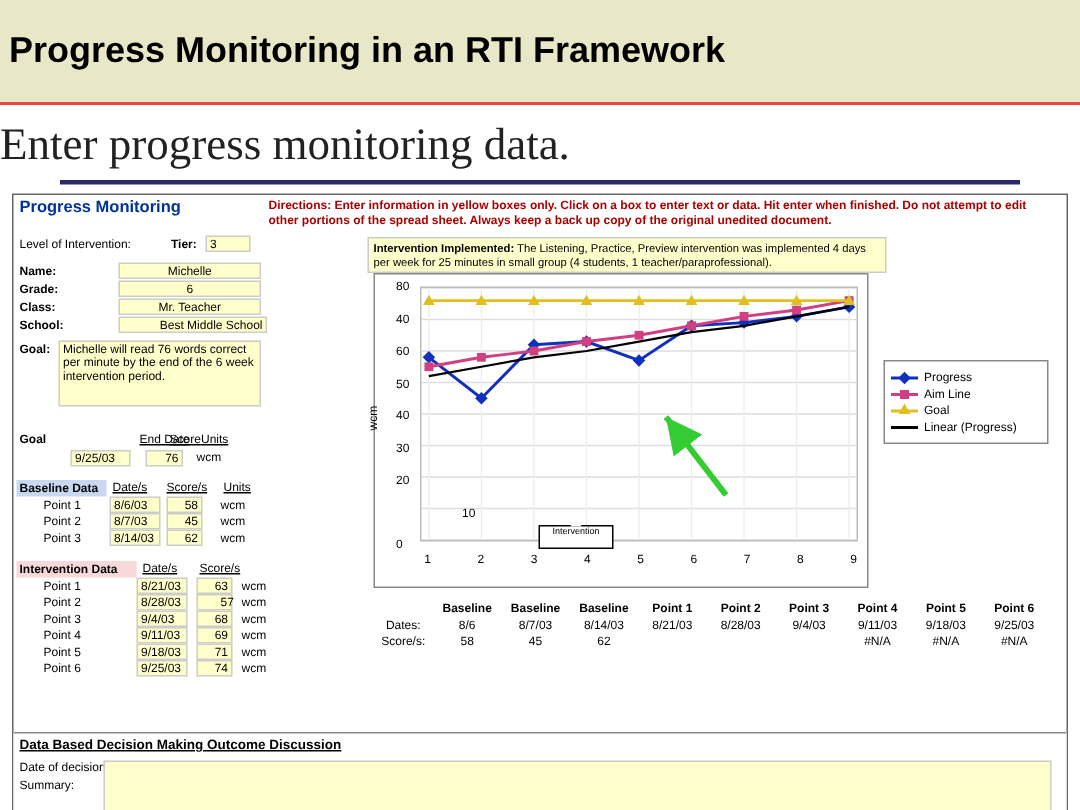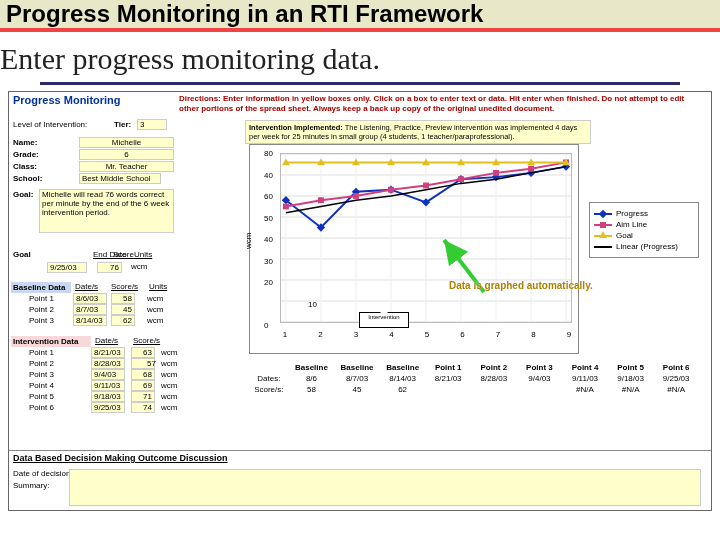--- a/index.html
+++ b/index.html
@@ -11,22 +11,22 @@
     font-family: Arial, sans-serif;
     font-size: 9px;
     color: #000;
     overflow: hidden;
     position: relative;
   }
   .slide-title {
     background: #e8e8c8;
     font-weight: bold;
     font-size: 24px;
-    padding: 0 6px;
-    border-bottom: 4px solid #ef4444;
+    padding: 20px 6px;
+    border-bottom: 2px solid #ef4444;
   }
   .subtitle {
     font-family: "Times New Roman", serif;
     font-size: 30px;
     text-align: left;
     padding: 10px 0 6px;
     color: #222;
   }
   .underline-bar { height:3px; background:#2a2a66; margin:0 40px 6px; }
   .sheet {
@@ -97,21 +97,21 @@
   <div class="label block-label" style="left:105px; top:28px;">Tier:</div>
   <div class="label yellow" style="left:128px; top:27px; width:30px;">3</div>
 
   <div class="label block-label" style="left:4px; top:46px;">Name:</div>
   <div class="label yellow" style="left:70px; top:45px; width:95px; text-align:center;">Michelle</div>
   <div class="label block-label" style="left:4px; top:58px;">Grade:</div>
   <div class="label yellow" style="left:70px; top:57px; width:95px; text-align:center;">6</div>
   <div class="label block-label" style="left:4px; top:70px;">Class:</div>
   <div class="label yellow" style="left:70px; top:69px; width:95px; text-align:center;">Mr. Teacher</div>
   <div class="label block-label" style="left:4px; top:82px;">School:</div>
-  <div class="label yellow" style="left:70px; top:81px; width:82px; text-align:left;">Best Middle School</div>
+  <div class="label yellow" style="left:70px; top:81px; width:99px; text-align:right;">Best Middle School</div>
 
   <div class="label block-label" style="left:4px; top:98px;">Goal:</div>
   <div class="label yellow" style="left:30px; top:97px; width:135px; height:44px; white-space:normal; line-height:1.15;">Michelle will read 76 words correct per minute by the end of the 6 week intervention period.</div>
 
   <div class="interv-box">
     <span style="font-weight:bold">Intervention Implemented:</span>
     <span>The Listening, Practice, Preview intervention was implemented 4 days per week for 25 minutes in small group (4 students, 1 teacher/paraprofessional).</span>
   </div>
 
   <div class="label block-label" style="left:4px; top:158px;">Goal</div>
@@ -260,21 +260,20 @@
 
   <svg class="arrow" style="position:absolute; left:420px; top:140px; width:70px; height:70px;">
     <defs>
         <marker id="ah" markerWidth="8" markerHeight="8" refX="6" refY="3" orient="auto">
           <path d="M0,0 L6,3 L0,6 Z" fill="#3c3"></path>
         </marker>
       </defs>
     <path d="M55,60 L15,8" class="greenline" marker-end="url(#ah)"></path>
   </svg>
 
-  <div class="callout">Data is graphed automatically.</div>
 
   <div class="legend">
     <div class="leg-row">
       <span class="sw" style="border-color:#1030c0">
           <span class="mk" style="background:#1030c0; transform:rotate(45deg);"></span>
         </span>
       <span>Progress</span>
     </div>
     <div class="leg-row">
       <span class="sw" style="border-color:#d04080">

